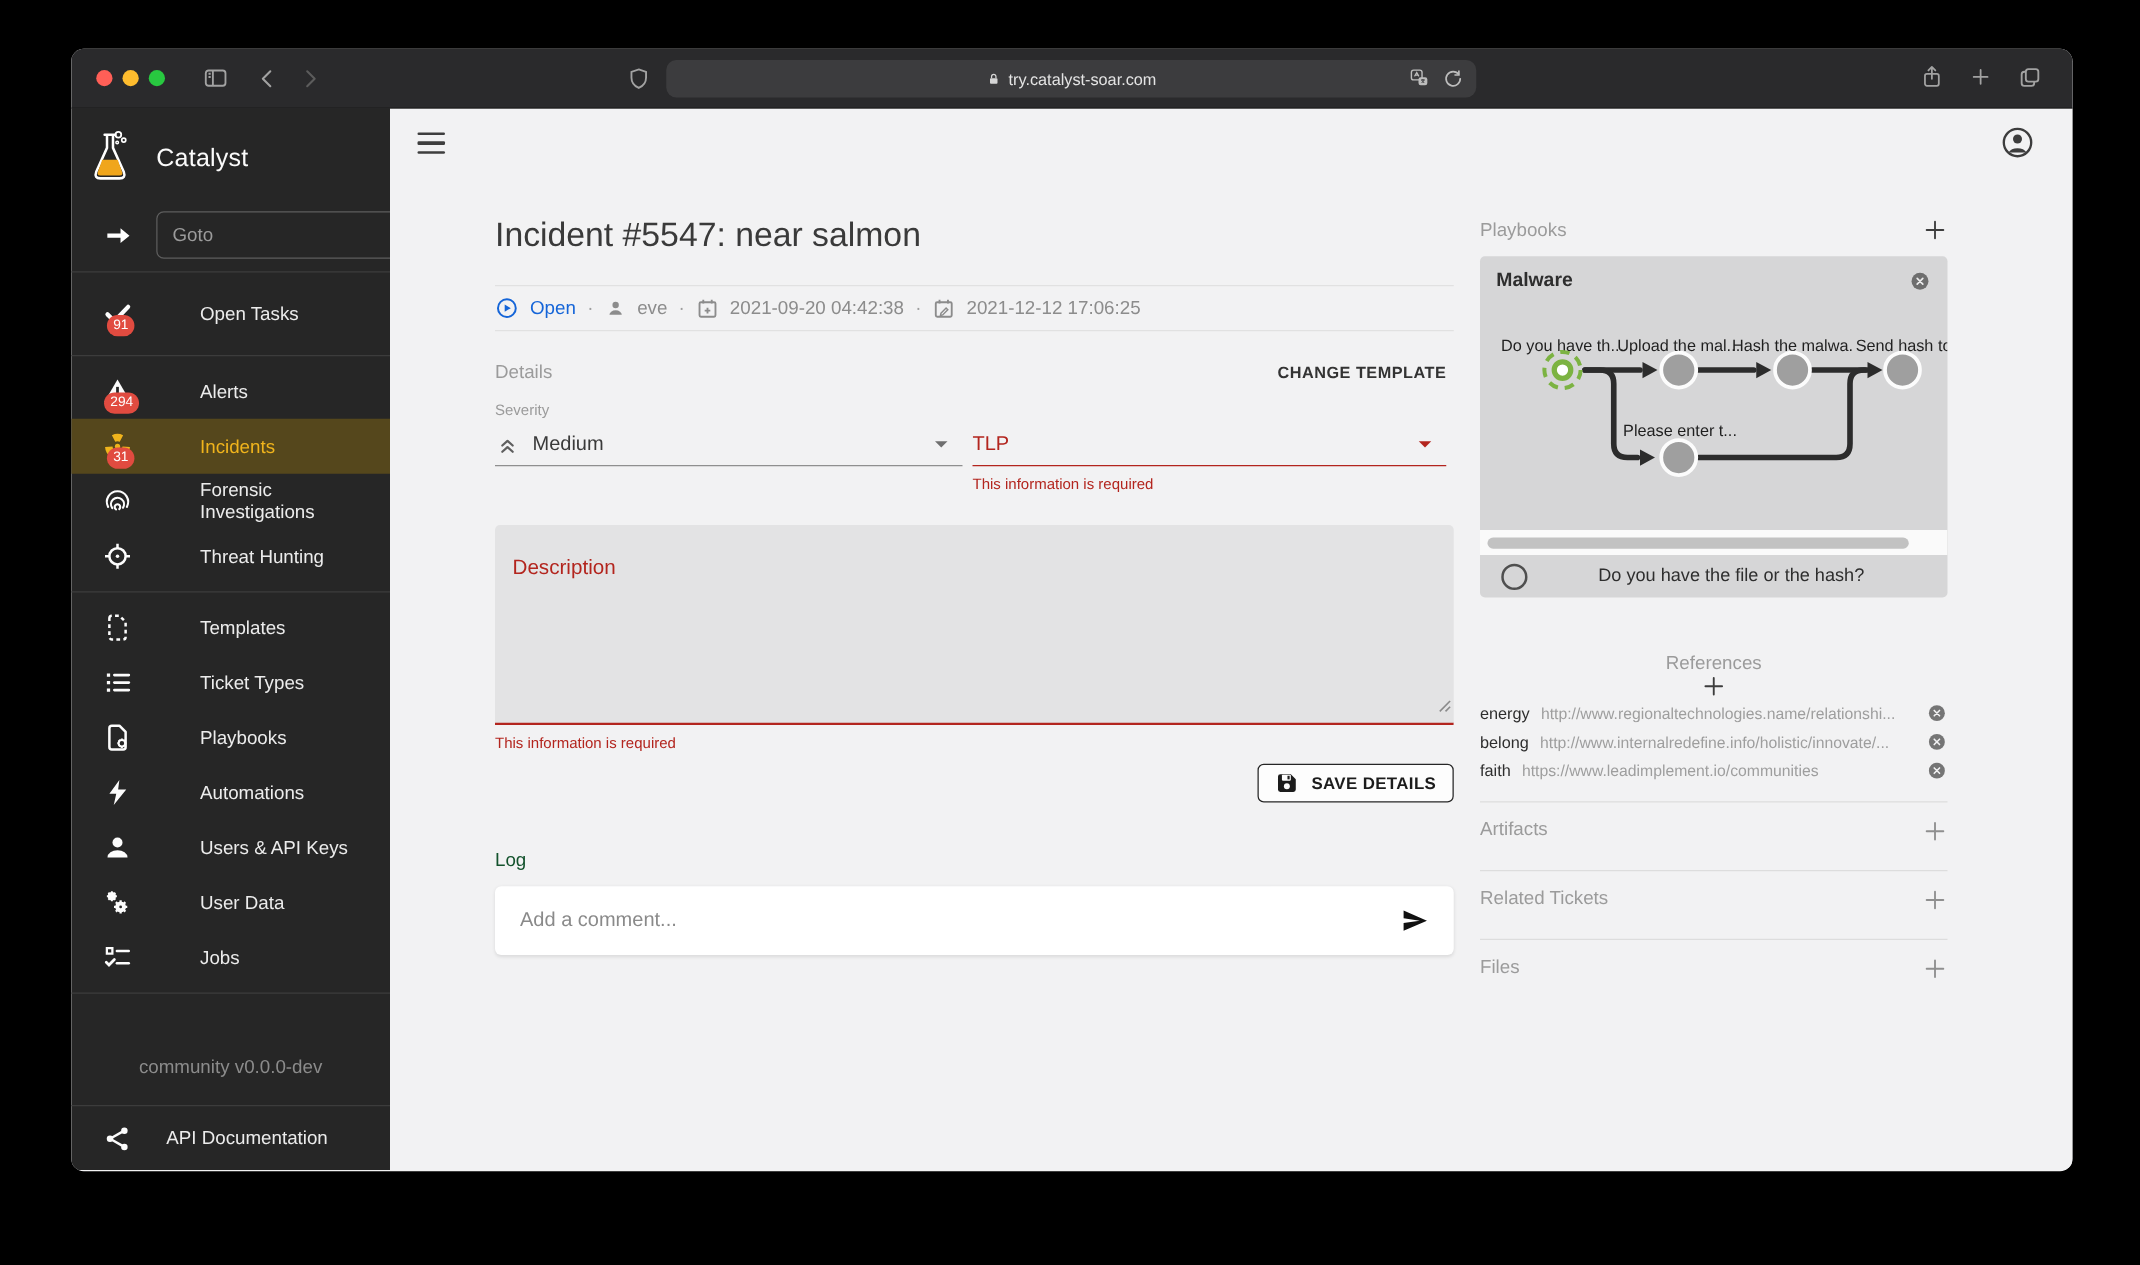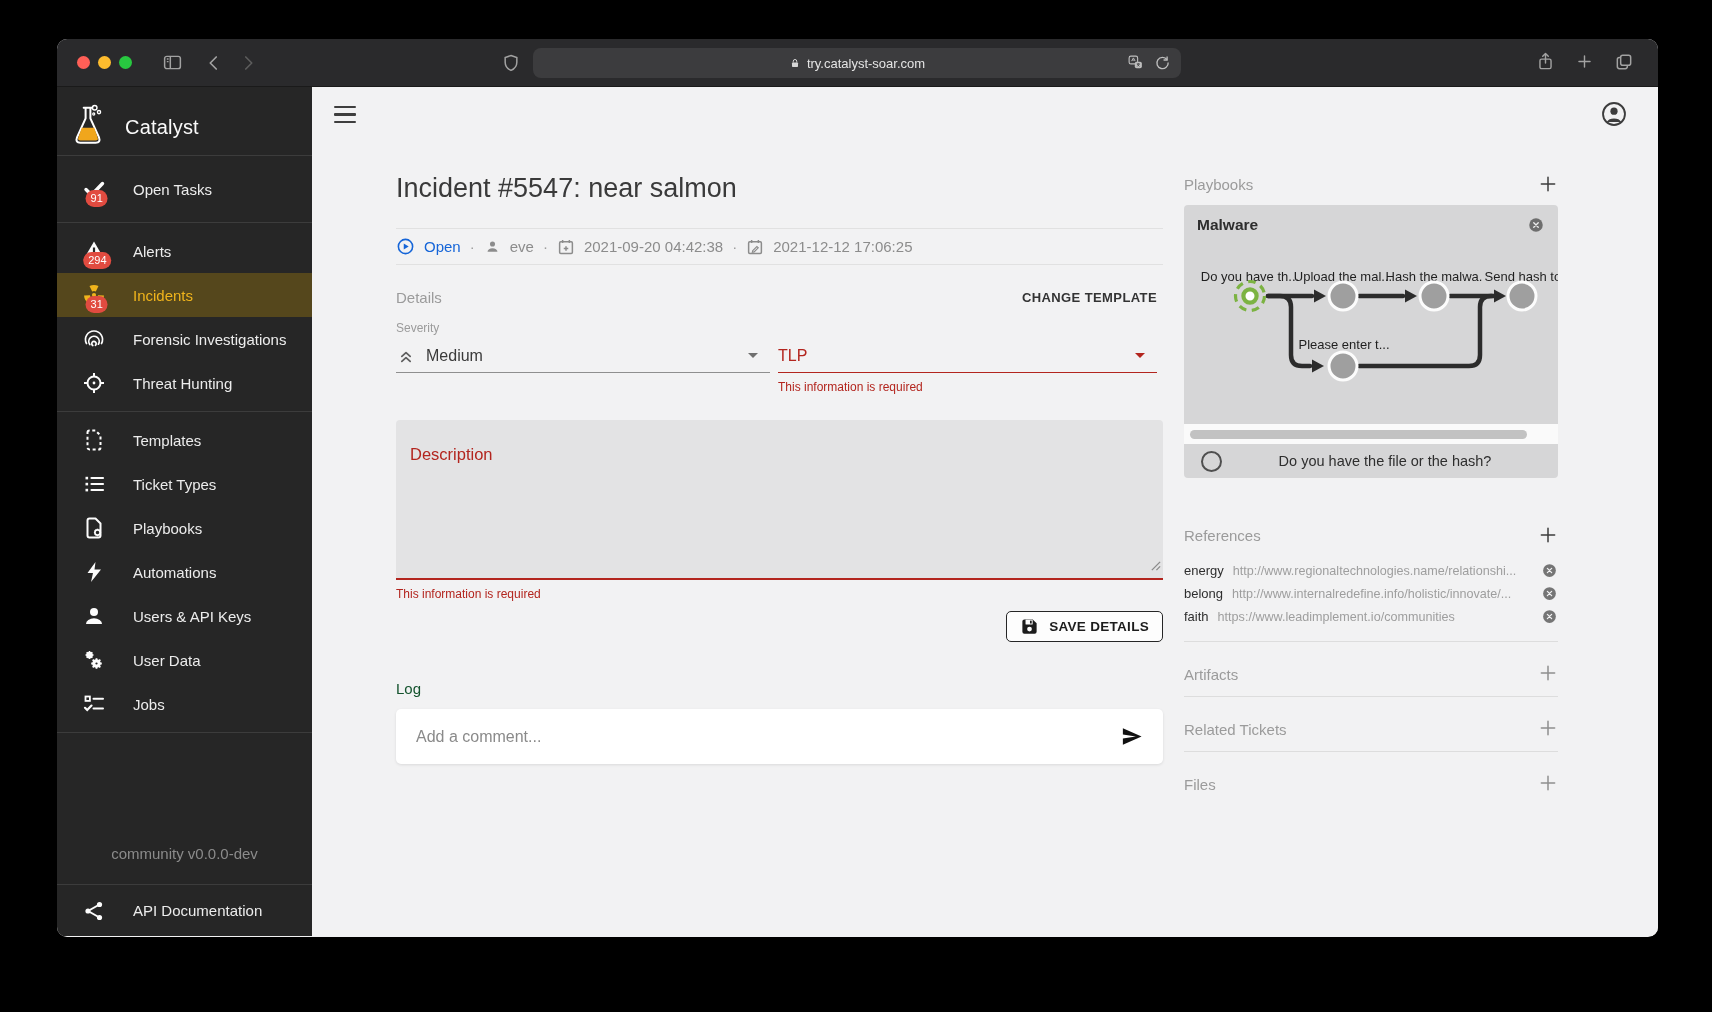--- a/index.html
+++ b/index.html
@@ -23,21 +23,21 @@
 
   
   .chrome-body { display:flex; height:849px; }
   .sidebar { width:255px; background:#262626; color:#e9e9e9; display:flex; flex-direction:column; flex-shrink:0; }
   .logo-row { display:flex; align-items:center; gap:18px; padding:18px 0 0 12px; height:62px; }
   .logo-name { font-size:20px; color:#fafafa; letter-spacing:.2px; }
   .goto-row { display:flex; align-items:center; gap:18px; padding:20px 16px 4px 24px; }
   .goto-input { flex:1; height:38px; background:transparent; border:1px solid #5d5d5d; border-radius:6px; color:#e9e9e9; font-size:15px; padding:0 12px; outline:none; font-family:"Liberation Sans",sans-serif; }
   .goto-input::placeholder { color:#9b9b9b; }
   .side-div { height:1px; background:#3c3c3c; margin:6px 0; }
-  .nav-item { height:44px; display:flex; align-items:center; padding-left:24px; font-size:15px; color:#ececec; cursor:pointer; }
+  .nav-item { height:44px; display:flex; align-items:center; padding-left:24px; font-size:15px; color:#ececec; cursor:pointer;gap:27px; }
   .nav-item.tall { height:54px; }
   .nav-item .lbl { margin-left:26px; }
   .nav-ic { width:26px; height:26px; position:relative; display:flex; align-items:center; justify-content:center; color:#fcfcfc; flex-shrink:0; }
   .nav-ic svg { display:block; }
   .badge { position:absolute; top:14px; left:50%; transform:translateX(-38%); background:#e14b40; color:#fff; font-size:11px; line-height:17px; border-radius:9px; padding:0 5px; min-width:17px; text-align:center; z-index:2; }
   .nav-item.active { background:#55471c; color:#f0b41c; }
   .nav-item.active .nav-ic { color:#f0b41c; }
   .side-spacer { flex:1; }
   .version { text-align:center; color:#8b8b8b; font-size:15px; padding-bottom:22px; }
   .api-row { border-top:1px solid #3c3c3c; height:52px; display:flex; align-items:center; padding-left:24px; font-size:15px; color:#ececec; cursor:pointer; }
@@ -96,27 +96,27 @@
   .pb-head { display:flex; justify-content:space-between; align-items:center; padding:11px 13px 7px 13px; }
   .pb-title { font-size:15.5px; color:#2e2e2e;font-weight:bold; }
   .x-btn { border:none; background:none; cursor:pointer; display:flex; padding:0; }
   .pb-diagram { height:183px; position:relative; }
   .pb-scroll { height:20px; background:#fafafa; display:flex; align-items:center; padding-left:6px; }
   .pb-scrollbar { height:9px; width:337px; background:#c2c2c2; border-radius:5px; cursor:pointer; }
   .pb-task { height:34px; display:flex; align-items:center; position:relative; cursor:pointer; }
   .task-circle { position:absolute; left:17px; width:21px; height:21px; border:2.5px solid #4f4f4f; border-radius:50%; }
   .task-text { flex:1; text-align:center; font-size:14.5px; color:#2e2e2e; padding-left:28px; }
 
-  .refs-header { margin-top:44px; }
+  .refs-header { margin-top:44px;flex-direction:column; }
   .ref-list { margin-top:11px; }
   .ref-row { display:flex; align-items:center; height:23px; gap:9px; }
   .ref-name { font-size:13px; color:#2e2e2e; flex-shrink:0; }
   .ref-url { font-size:12.6px; color:#9e9e9e; flex:1; white-space:nowrap; overflow:hidden; }
   .panel-div { border-top:1px solid #ddd; margin-top:13px; }
-  .sec-row { margin-top:13px; height:28px; display:flex; justify-content:space-between; align-items:flex-end; }
+  .sec-row { margin-top:13px; height:28px; display:flex; justify-content:space-between; align-items:flex-start; }
 </style>
 </head>
 <body>
 
 <div class="window">
 
   <div class="titlebar">
     <div class="lights">
       <div class="light red"></div>
       <div class="light yellow"></div>
@@ -200,20 +200,28 @@
               <path d="M14.5 5 h9 M16.5 5 v11 L7.5 36 q-2 5.5 3.5 5.5 h16 q5.5 0 3.5 -5.5 L21.5 16 V5" stroke="#fff" stroke-width="2.1" stroke-linecap="round" stroke-linejoin="round"></path>
               <path d="M12.5 26 L9 35.8 q-1.3 3.4 2.1 3.4 h15.8 q3.4 0 2.1 -3.4 L25.5 26 Z" fill="#f0a61c"></path>
               <circle cx="26" cy="5" r="2.4" stroke="#fff" stroke-width="1.5"></circle>
               <circle cx="30.5" cy="9.5" r="1.7" stroke="#fff" stroke-width="1.4"></circle>
               <circle cx="25" cy="11.5" r="1.1" stroke="#fff" stroke-width="1.2"></circle>
             </svg>
         </span>
         <span class="logo-name">Catalyst</span>
       </div>
 
+      <div class="goto-row">
+        <span class="nav-ic">
+          <svg width="23" height="23" viewBox="0 0 24 24">
+              <path d="M3 10.2 h11 v-4.4 l7.5 6.2 -7.5 6.2 v-4.4 H3 Z" fill="#fff"></path>
+            </svg>
+        </span>
+        <input class="goto-input" placeholder="Goto" style="">
+      </div>
 
       <div class="side-div"></div>
 
       <div class="nav-item tall">
         <span class="nav-ic">
           <svg width="24" height="24" viewBox="0 0 24 24" fill="none" stroke="currentColor" stroke-width="3.4" stroke-linecap="round" stroke-linejoin="round">
               <path d="M4 12.5 l5.5 5.5 L20.5 6.5"></path>
             </svg>
           <span class="badge">91</span>
         </span>

